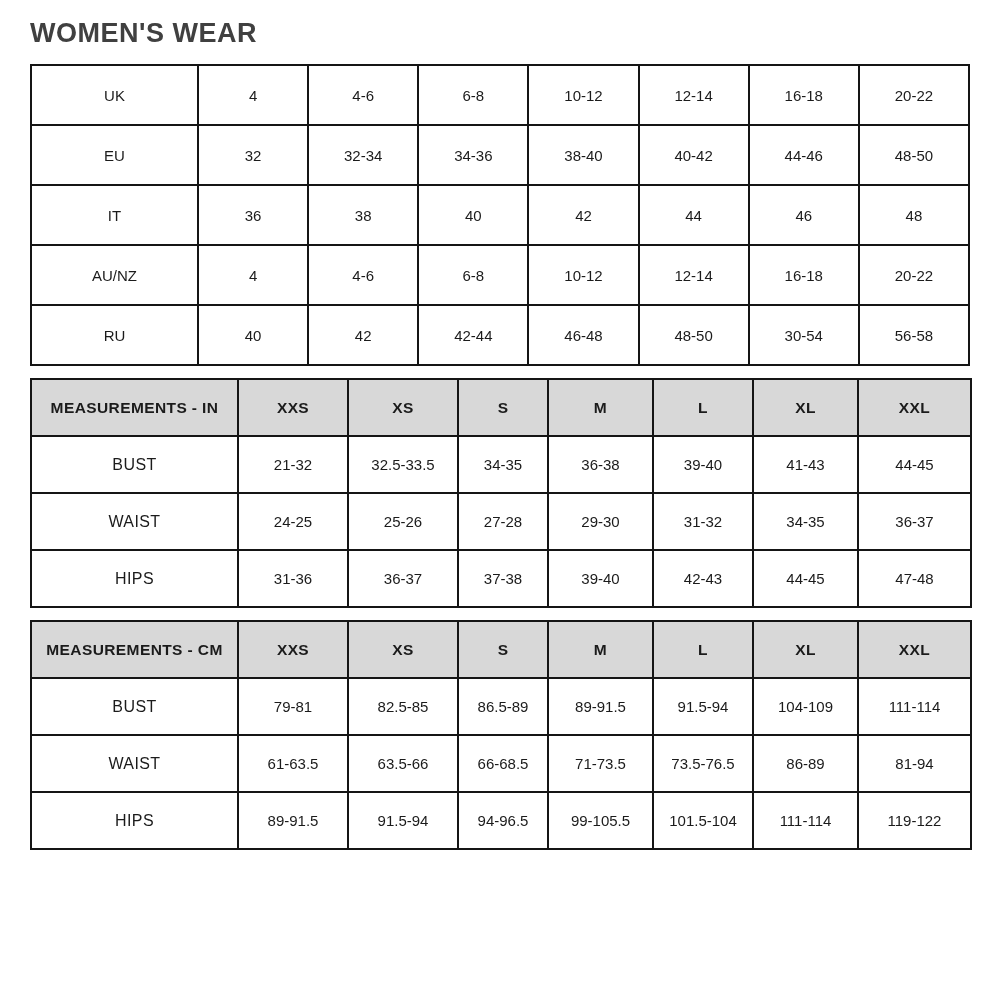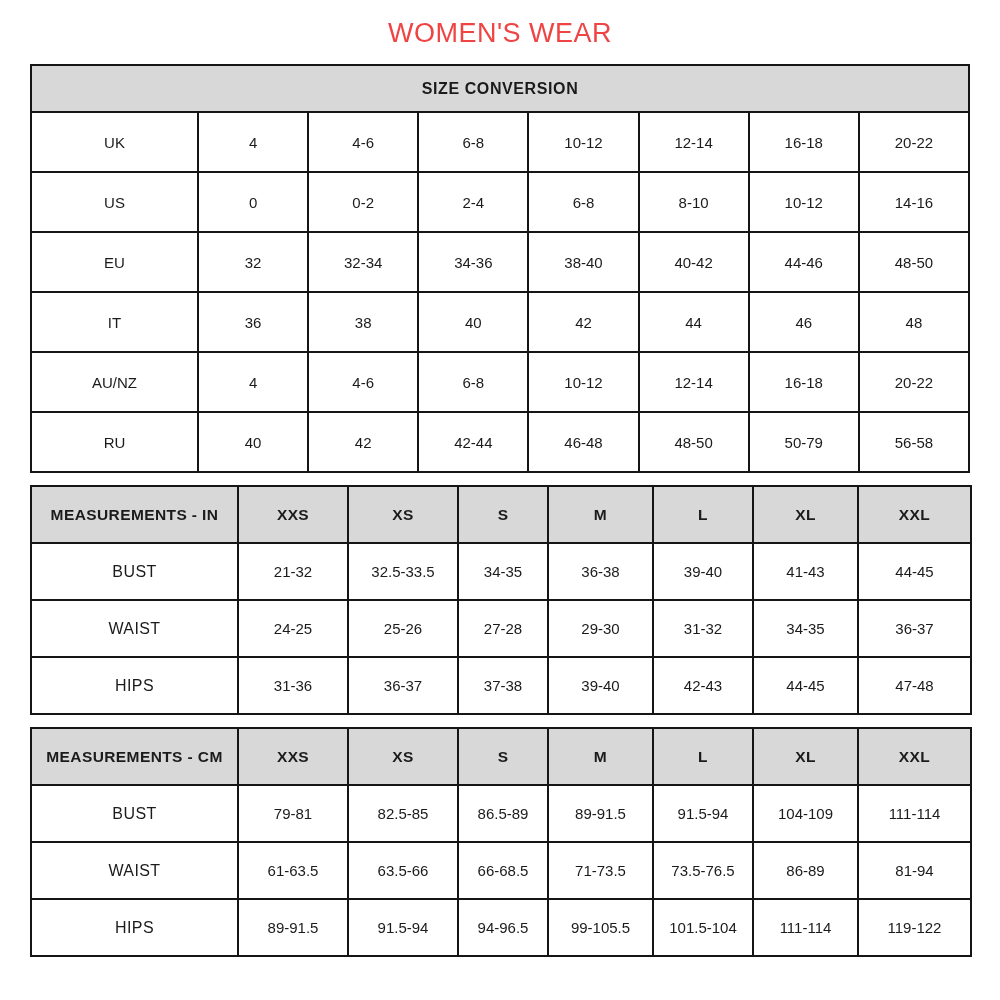--- a/index.html
+++ b/index.html
@@ -6,26 +6,26 @@
   html, body { margin: 0; padding: 0; }
   body {
     width: 1000px;
     height: 1000px;
     background: #ffffff;
     font-family: "Liberation Sans", "DejaVu Sans", sans-serif;
     color: #1b1b1b;
   }
   .page { padding: 14px 30px 0 30px; }
   .title {
-    text-align: center;
-    font-weight: 400;
+    text-align: left;
+    font-weight: 700;
     font-size: 27px;
     letter-spacing: 0.5px;
     margin: 4px 0 15px 0;
-    color: #ef4444;
+    color: #404040;
   }
   table.sheet {
     border-collapse: collapse;
     width: 940px;
     table-layout: fixed;
     margin: 0 0 12px 0;
   }
   .sheet td, .sheet th {
     border: 2px solid #151515;
     text-align: center;
@@ -70,46 +70,33 @@
         <col class="c-label1">
         <col>
         <col>
         <col>
         <col>
         <col>
         <col>
         <col>
       </colgroup>
     <thead>
-      <tr>
-        <th class="banner" colspan="8">SIZE CONVERSION</th>
-      </tr>
     </thead>
     <tbody>
       <tr>
         <td>UK</td>
         <td>4</td>
         <td>4-6</td>
         <td>6-8</td>
         <td>10-12</td>
         <td>12-14</td>
         <td>16-18</td>
         <td>20-22</td>
       </tr>
       <tr>
-        <td>US</td>
-        <td>0</td>
-        <td>0-2</td>
-        <td>2-4</td>
-        <td>6-8</td>
-        <td>8-10</td>
-        <td>10-12</td>
-        <td>14-16</td>
-      </tr>
-      <tr>
         <td>EU</td>
         <td>32</td>
         <td>32-34</td>
         <td>34-36</td>
         <td>38-40</td>
         <td>40-42</td>
         <td>44-46</td>
         <td>48-50</td>
       </tr>
       <tr>
@@ -132,21 +119,21 @@
         <td>16-18</td>
         <td>20-22</td>
       </tr>
       <tr>
         <td>RU</td>
         <td>40</td>
         <td>42</td>
         <td>42-44</td>
         <td>46-48</td>
         <td>48-50</td>
-        <td>50-79</td>
+        <td>30-54</td>
         <td>56-58</td>
       </tr>
     </tbody>
   </table>
 
   <table class="sheet meas">
     <colgroup>
       <col class="m0">
         <col class="m1">
         <col class="m2">

